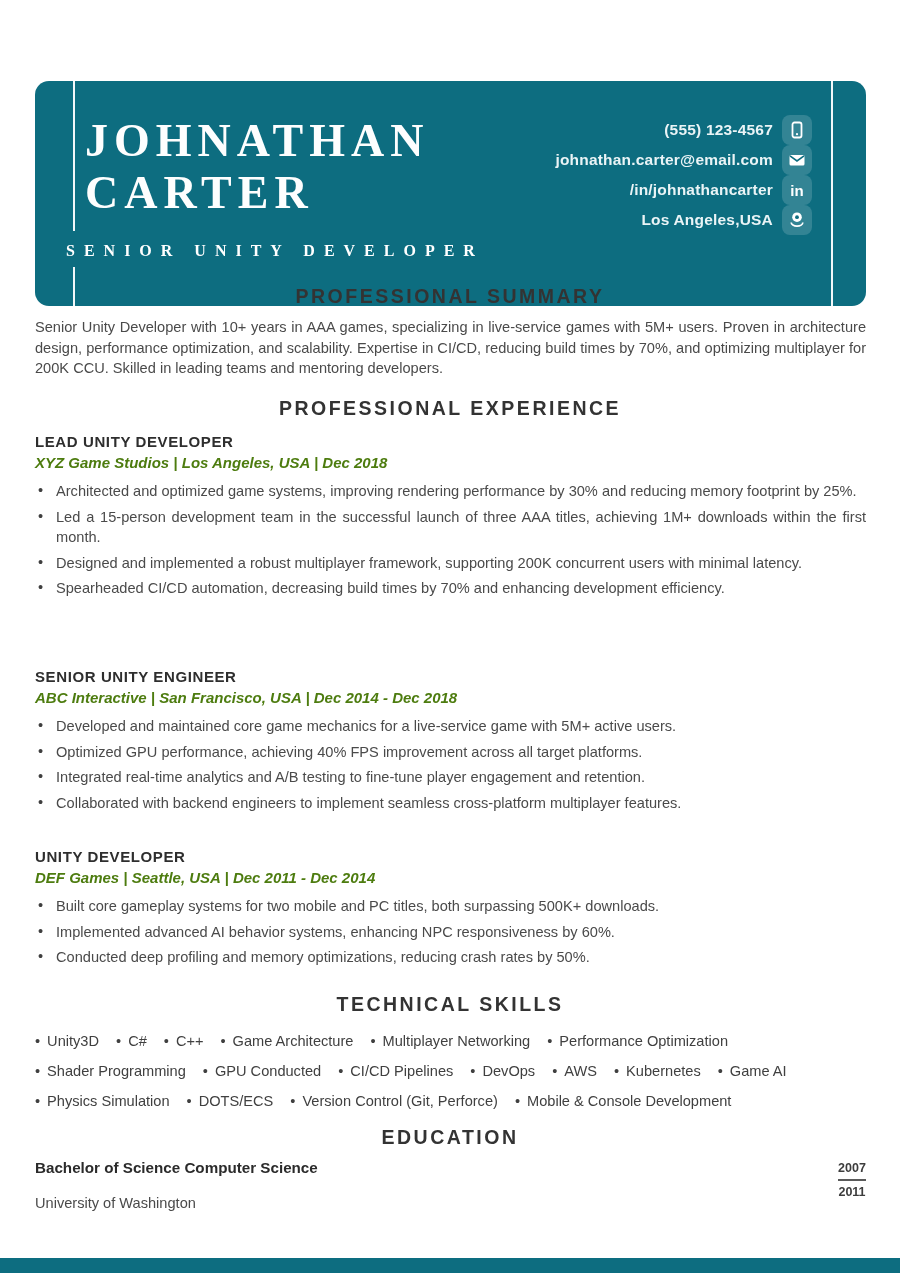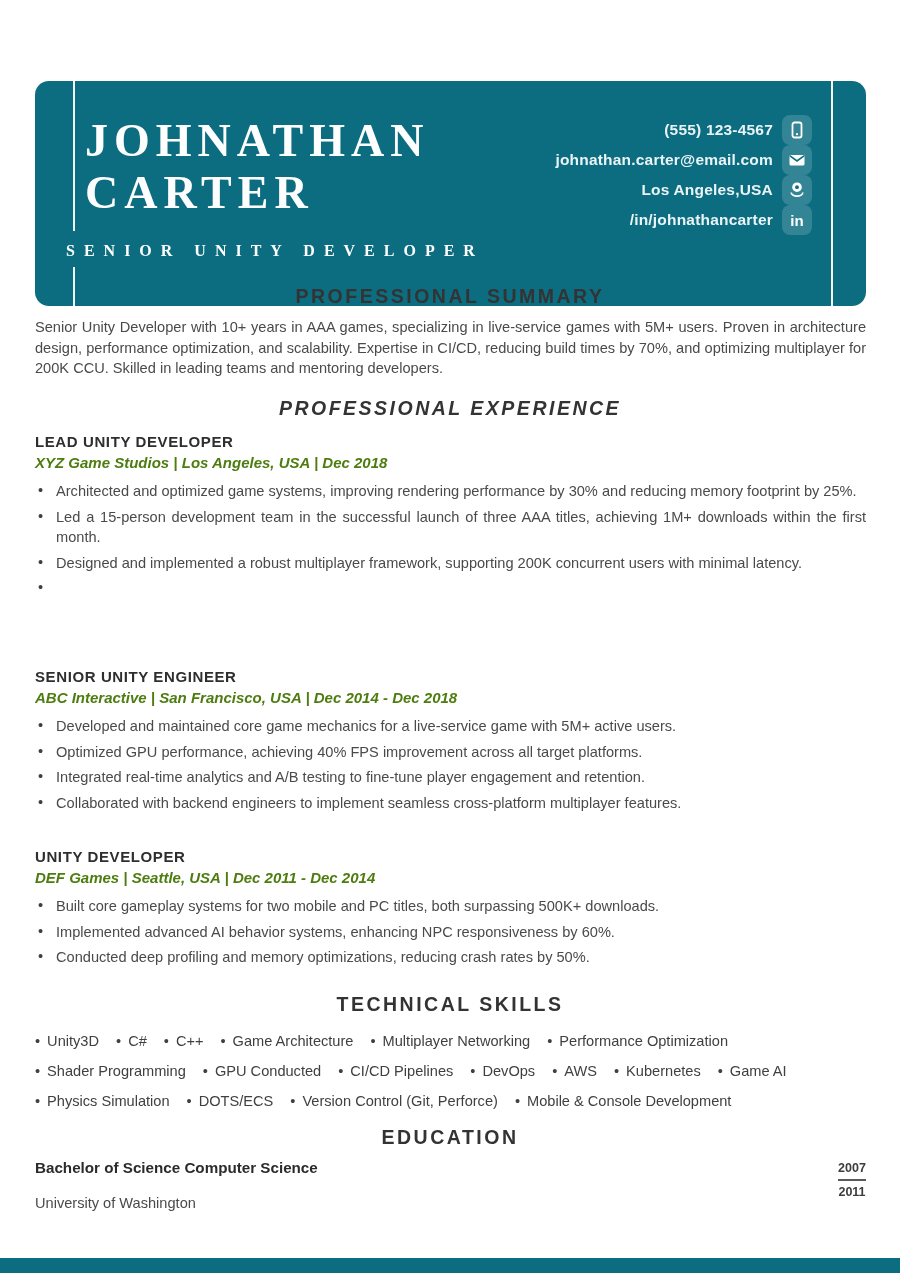--- a/index.html
+++ b/index.html
@@ -26,21 +26,21 @@
   .badge{width:30px;height:30px;border-radius:8px;background:rgba(255,255,255,.16);
          display:flex;align-items:center;justify-content:center;flex:0 0 auto;}
   .li-glyph{font-weight:700;font-size:15px;color:#fff;line-height:1;}
 
   
   .section-heading{position:absolute;left:0;width:900px;text-align:center;
         font-weight:700;font-size:19.5px;letter-spacing:2.5px;color:#333333;}
   #summary-heading{top:285px;}
   .summary-text{position:absolute;left:35px;width:831px;top:317px;
         font-size:14.6px;line-height:20.5px;color:#4a4a4a;text-align:justify;}
-  #experience-heading{top:397px;font-style:italic;}
+  #experience-heading{top:397px;}
   .job{position:absolute;left:35px;width:831px;}
   #job-0{top:433px;} #job-1{top:668px;} #job-2{top:848px;}
   .job-title{font-weight:700;font-size:15px;letter-spacing:.6px;color:#2e2e2e;}
   .job-meta{margin-top:4px;font-style:italic;font-weight:700;font-size:15px;color:#4d7c0f;}
   .job-bullets{margin:10px 0 0;padding:0;list-style:none;}
   .job-bullets li{position:relative;padding-left:21px;font-size:14.6px;line-height:20.5px;
         color:#4a4a4a;text-align:justify;margin-bottom:5px;}
   .blt{position:absolute;left:3px;top:-1px;color:#3f3f3f;}
   #skills-heading{top:993px;}
   .skills{position:absolute;left:35px;width:831px;top:1026px;}
@@ -86,51 +86,51 @@
       <div class="c-row">
         <span class="c-text">johnathan.carter@email.com</span>
         <span class="badge">
           <svg width="20" height="20" viewBox="0 0 20 20">
             <rect x="2.5" y="5" width="15" height="10.5" rx="1.5" fill="#ffffff"></rect>
             <path d="M3 5.8 L10 11 L17 5.8" stroke="#0d6d80" stroke-width="1.6" fill="none"></path>
           </svg>
         </span>
       </div>
       <div class="c-row">
+        <span class="c-text">/in/johnathancarter</span>
+        <span class="badge">
+          <span class="li-glyph">in</span>
+        </span>
+      </div>
+      <div class="c-row">
         <span class="c-text">Los Angeles,USA</span>
         <span class="badge">
           <svg width="20" height="20" viewBox="0 0 20 20">
             <circle cx="10" cy="7.2" r="4.8" fill="#ffffff"></circle>
             <circle cx="10" cy="7.2" r="1.9" fill="#0d6d80"></circle>
             <path d="M4.2 12.5 a5.8 3.6 0 0 0 11.6 0" fill="none" stroke="#ffffff" stroke-width="1.7"></path>
           </svg>
-        </span>
-      </div>
-      <div class="c-row">
-        <span class="c-text">/in/johnathancarter</span>
-        <span class="badge">
-          <span class="li-glyph">in</span>
         </span>
       </div>
     </div>
   </div>
 
   <div class="section-heading" id="summary-heading">PROFESSIONAL SUMMARY</div>
   <div class="summary-text">Senior Unity Developer with 10+ years in AAA games, specializing in live-service games with 5M+ users. Proven in architecture design, performance optimization, and scalability. Expertise in CI/CD, reducing build times by 70%, and optimizing multiplayer for 200K CCU. Skilled in leading teams and mentoring developers.</div>
 
   <div class="section-heading" id="experience-heading">PROFESSIONAL EXPERIENCE</div>
 
   <div class="job" id="job-0">
     <div class="job-title">LEAD UNITY DEVELOPER</div>
     <div class="job-meta">XYZ Game Studios | Los Angeles, USA | Dec 2018</div>
     <ul class="job-bullets">
       <li><span class="blt">•</span><span>Architected and optimized game systems, improving rendering performance by 30% and reducing memory footprint by 25%.</span></li>
       <li><span class="blt">•</span><span>Led a 15-person development team in the successful launch of three AAA titles, achieving 1M+ downloads within the first month.</span></li>
       <li><span class="blt">•</span><span>Designed and implemented a robust multiplayer framework, supporting 200K concurrent users with minimal latency.</span></li>
-      <li><span class="blt">•</span></li>
+      <li><span class="blt">•</span><span>Spearheaded CI/CD automation, decreasing build times by 70% and enhancing development efficiency.</span></li>
     </ul>
   </div>
 
   <div class="job" id="job-1">
     <div class="job-title">SENIOR UNITY ENGINEER</div>
     <div class="job-meta">ABC Interactive | San Francisco, USA | Dec 2014 - Dec 2018</div>
     <ul class="job-bullets">
       <li><span class="blt">•</span><span>Developed and maintained core game mechanics for a live-service game with 5M+ active users.</span></li>
       <li><span class="blt">•</span><span>Optimized GPU performance, achieving 40% FPS improvement across all target platforms.</span></li>
       <li><span class="blt">•</span><span>Integrated real-time analytics and A/B testing to fine-tune player engagement and retention.</span></li>

